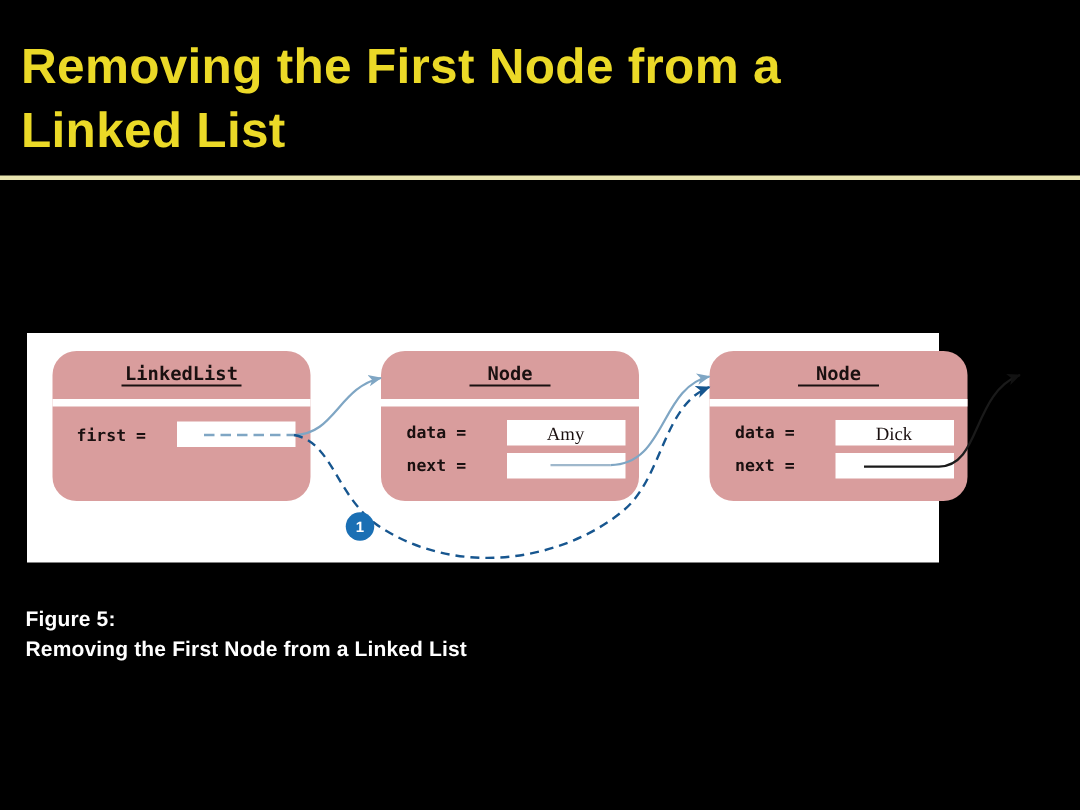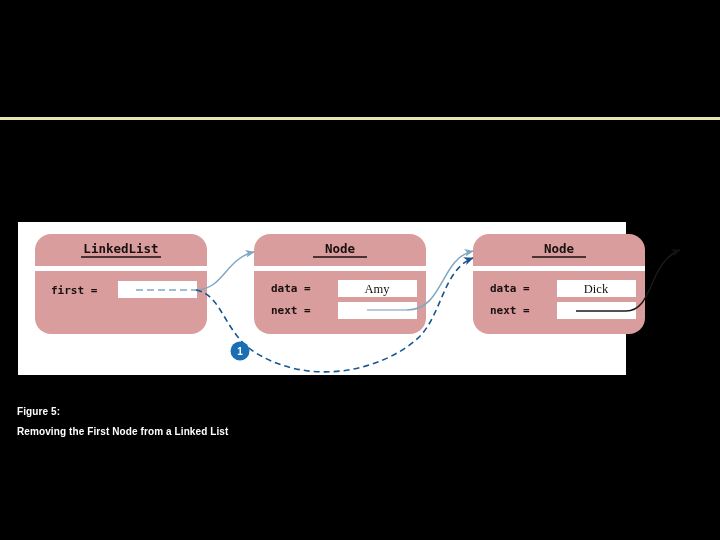--- a/index.html
+++ b/index.html
@@ -71,21 +71,21 @@
   #caption-block {
     position: absolute;
     left: 17px;
     top: 402px;
     width: 600px;
   }
   .caption-line {
     color: #ffffff;
     font-family: "Liberation Sans", sans-serif;
     font-weight: bold;
-    font-size: 10px;
+    font-size: 14px;
     line-height: 20px;
     margin: 0;
     letter-spacing: 0.1px;
   }
 
   
   .box-title {
     font-family: "DejaVu Sans Mono", "Liberation Mono", monospace;
     font-size: 12.5px;
     font-weight: bold;
@@ -107,20 +107,24 @@
     font-size: 10px;
     font-weight: bold;
     fill: #ffffff;
   }
 </style>
 </head>
 <body>
 
 <div id="slide">
 
+  <div id="title-block">
+    <h1 id="slide-title">Removing the First Node from a
+Linked List</h1>
+  </div>
 
   <div id="title-divider"></div>
 
   <div id="figure-panel">
     <svg id="figure-svg" viewBox="0 0 684 153" xmlns="http://www.w3.org/2000/svg">
       <defs>
         <marker id="ah-light" markerWidth="7" markerHeight="7" refX="5.6" refY="3" orient="auto">
           <path d="M0,0.4 L6,3 L0,5.6 L1.6,3 Z" fill="#7fa6c4"></path>
         </marker>
         <marker id="ah-blue" markerWidth="7" markerHeight="7" refX="5.6" refY="3" orient="auto">

